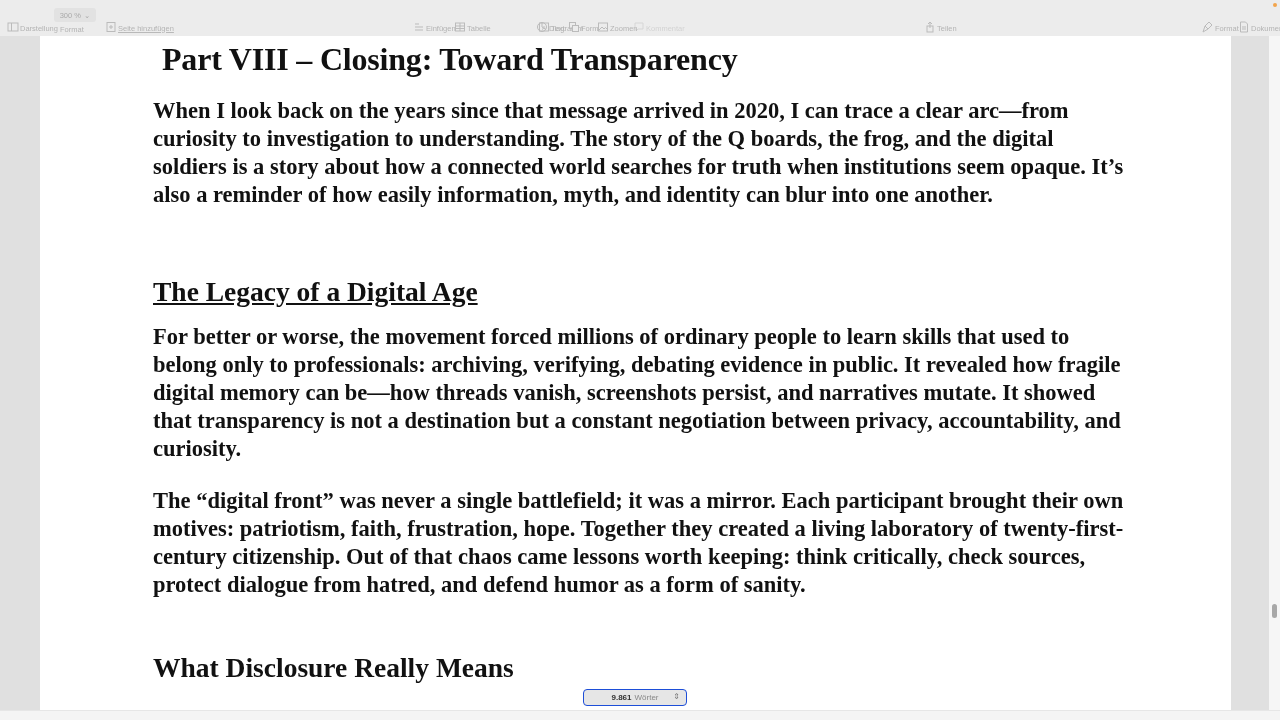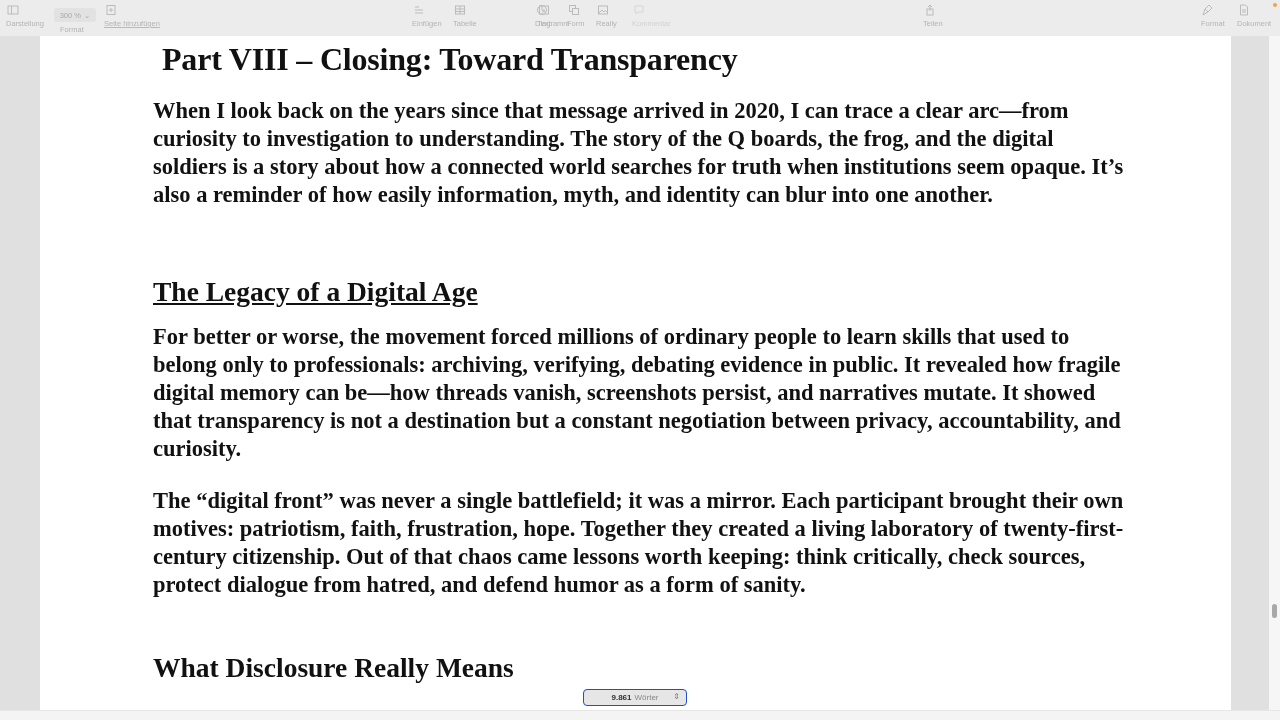--- a/index.html
+++ b/index.html
@@ -7,22 +7,22 @@
     width: 1280px; height: 720px; overflow: hidden;
     background: #e3e3e3;
     font-family: "Liberation Sans", sans-serif;
     position: relative;
   }
   .toolbar {
     position: absolute; left: 0; top: 0; width: 1280px; height: 36px;
     background: #ececec; z-index: 5;
   }
   .tb-item {
-    position: absolute; top: 3px; display: flex; flex-direction: column;
-    align-items: flex-start; color: #b9b9b9;
+    position: absolute; top: 20px; display: flex; 
+    align-items: center; color: #b9b9b9;
   }
   .tb-item .ico { width: 14px; height: 13px; display: flex; align-items: center; justify-content: center; }
   .tb-item .ico svg { width: 12px; height: 12px; }
   .tb-item .lbl { font-size: 7.5px; margin-top: 3px; white-space: nowrap; color: #b4b4b4; }
   .tb-item.disabled .lbl, .tb-item.disabled .ico { opacity: 0.45; }
   .zoom-select {
     position: absolute; left: 54px; top: 8px; width: 42px; height: 14px;
     background: #e2e2e2; border-radius: 3px; font-size: 7.5px; color: #aaa;
     display: flex; align-items: center; justify-content: center; gap: 3px;
   }
@@ -131,21 +131,21 @@
     </span>
     <span class="lbl">Form</span>
   </div>
   <div class="tb-item" style="left:596px;">
     <span class="ico">
       <svg viewBox="0 0 12 12">
           <rect x="1.5" y="2" width="9" height="8" fill="none" stroke="#bbb"></rect>
           <polyline points="2,9 5,6 7,8 8.5,6.5 10,8" fill="none" stroke="#bbb"></polyline>
         </svg>
     </span>
-    <span class="lbl">Really</span>
+    <span class="lbl">Zoomen</span>
   </div>
   <div class="tb-item disabled" style="left:632px;">
     <span class="ico">
       <svg viewBox="0 0 12 12">
           <path d="M2 2 H10 V8 H5 L3 10 V8 H2 Z" fill="none" stroke="#bbb"></path>
         </svg>
     </span>
     <span class="lbl">Kommentar</span>
   </div>
 

